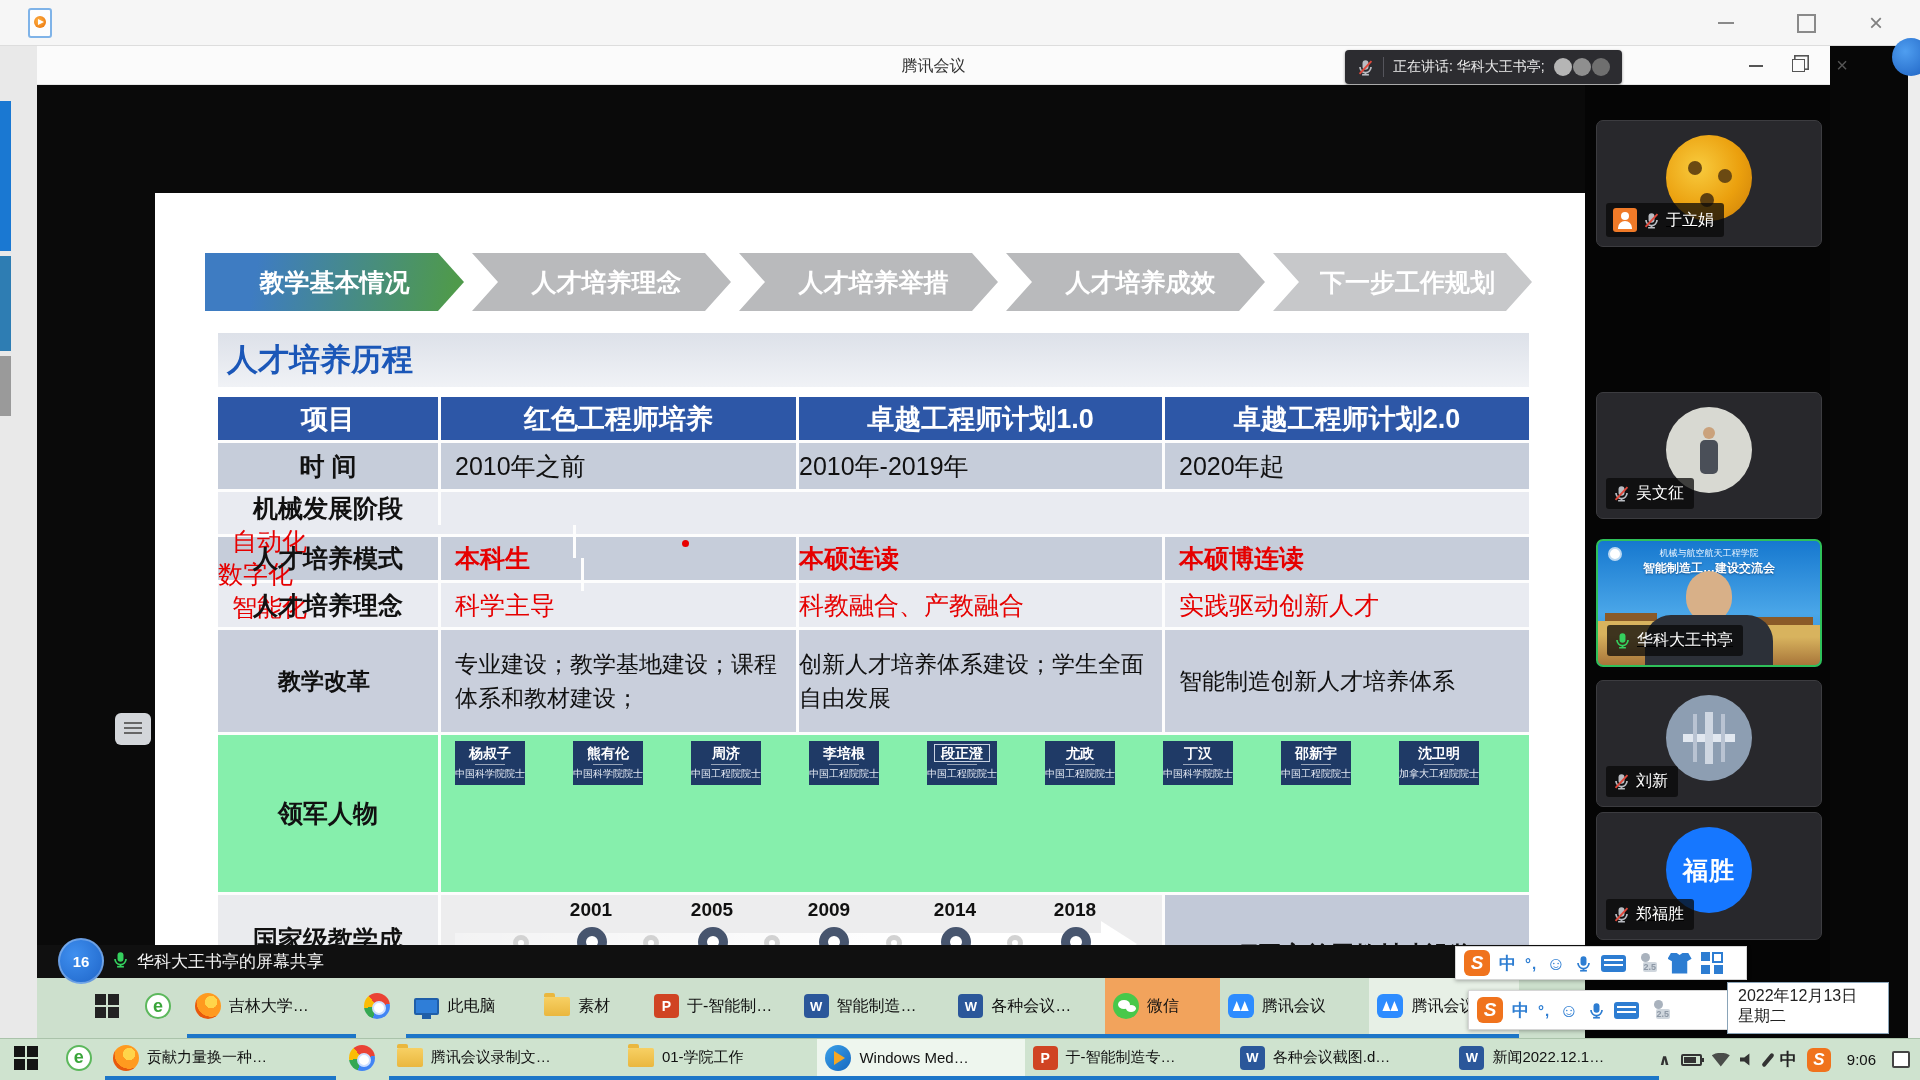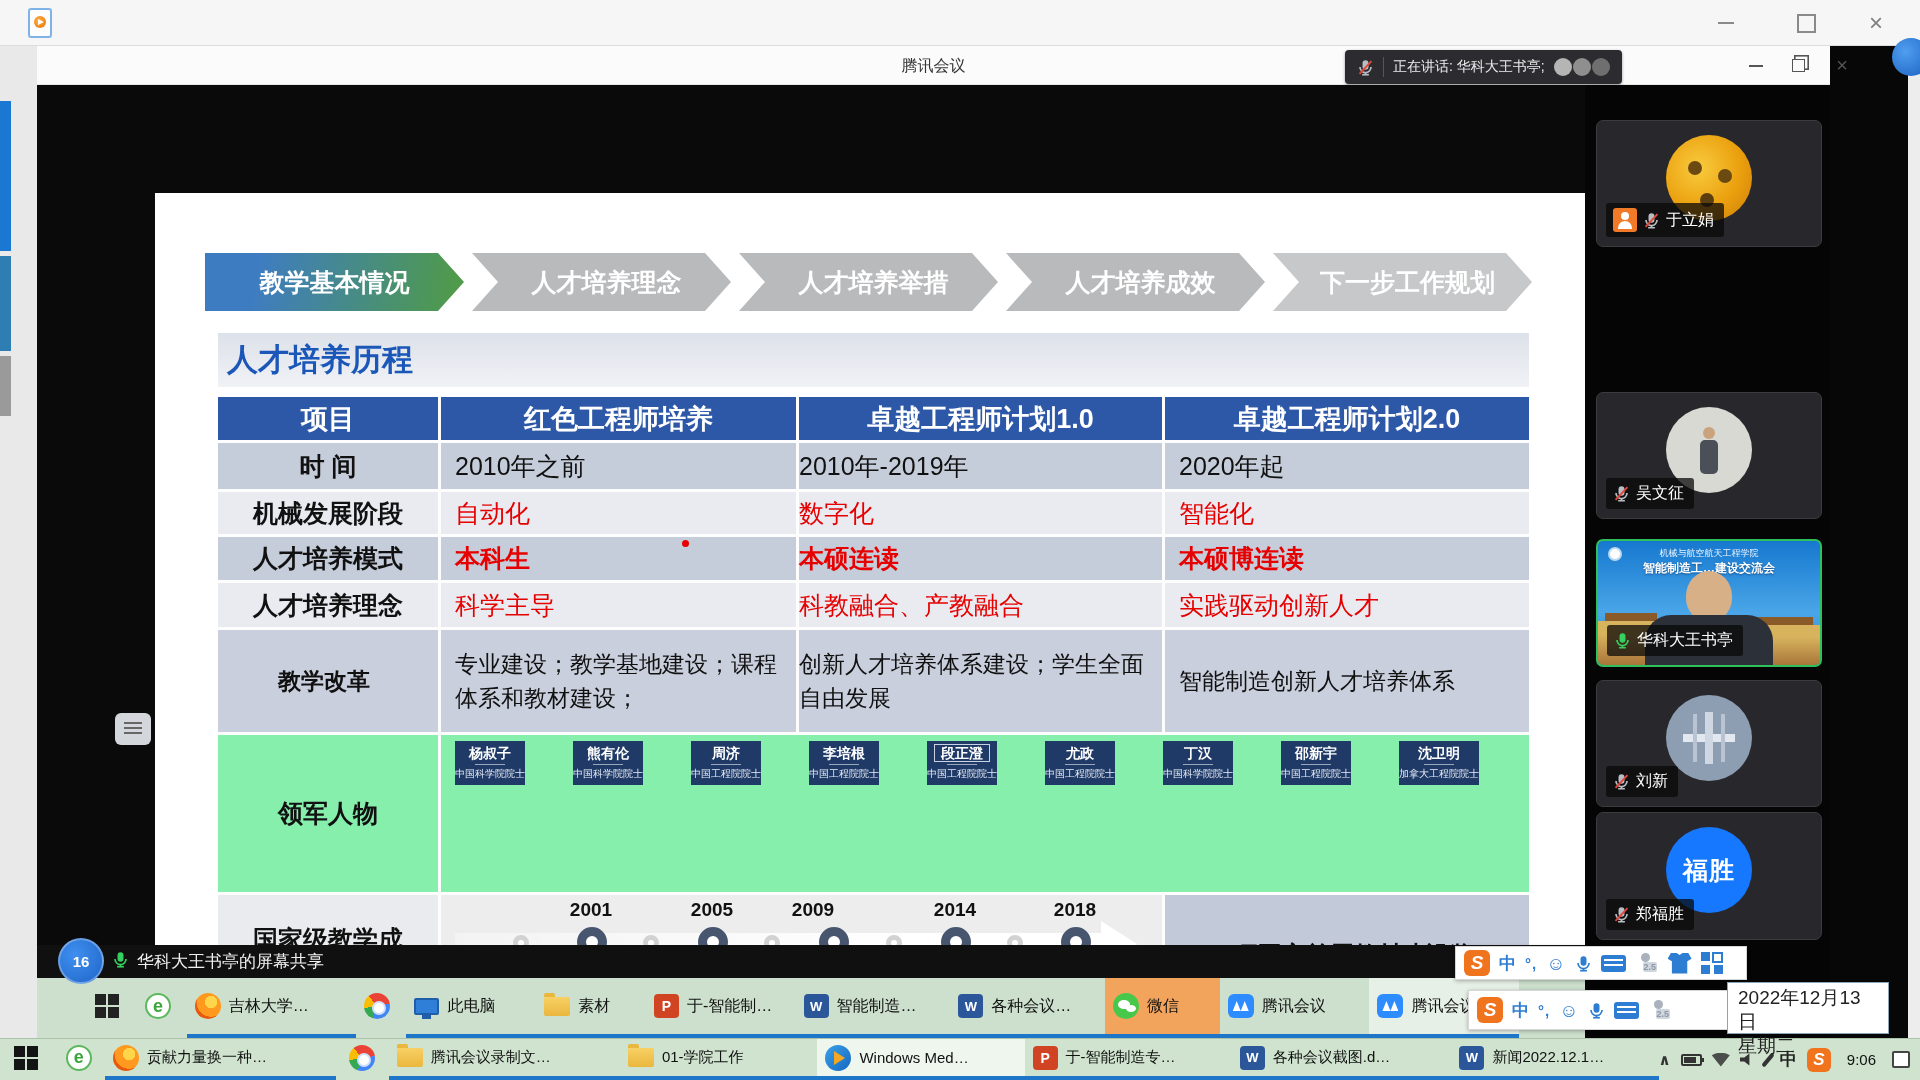--- a/index.html
+++ b/index.html
@@ -63,21 +63,21 @@
   .c1{width:358px;padding-left:14px;}
   .c2{width:366px;}
   .c3{width:364px;padding-left:14px;}
   .thead{background:#2d57a7;height:46px;}
   .thead .tcell{color:#fff;font-weight:bold;font-size:27px;justify-content:center;padding-left:0;}
   .row-dark{background:#c6cdda;}
   .row-light{background:#e9ebf1;}
   .fs25{font-size:25px;color:#111;}
   .red{color:#e60000;}
   .bold{font-weight:bold;}
-  .r1{height:49px;}.r2{height:45px;}.r3{height:46px;}.r4{height:47px;}
+  .r1{height:49px;}.r2{height:45px;flex-direction:column;}.r3{height:46px;}.r4{height:47px;}
   .r5{height:105px;background:#c9cfdc;}
   .r5 .tcell{font-size:23px;line-height:1.5;color:#111;align-items:center;padding-right:8px;}
   .r6{height:160px;background:#86efac;}
   .r7{height:120px;border-bottom:none;}
   .r7 .lab{background:#eaebee;}
   .r7 .tl-cell{width:724px;background:#ededee;position:relative;border-right:3px solid #fdfdfd;}
   .r7 .note-cell{width:364px;background:#c2c9d8;display:flex;align-items:center;justify-content:center;font-size:24px;font-weight:bold;color:#111;padding:0 26px;text-align:center;}
   .lab2{flex-direction:column;justify-content:center;line-height:1.25;}
 
   
@@ -120,21 +120,21 @@
   .av-sunflower{background:radial-gradient(circle at 38% 38%,#f8cb3e,#eba00e 55%,#c97c09);}
   .av-sunflower::before{content:"";position:absolute;left:22px;top:26px;width:14px;height:14px;border-radius:50%;background:#6b4a12;box-shadow:30px 8px 0 #6b4a12,12px 32px 0 #5c3f10;}
   .av-portrait{background:radial-gradient(circle at 50% 40%,#e7c39a 0 28%,#c89a6a 29% 52%,#3c3a40 53%);}
   .av-standing{background:#d8d9d2;}
   .av-standing::before{content:"";position:absolute;left:50%;top:20px;transform:translateX(-50%);width:12px;height:12px;border-radius:50%;background:#caa27c;}
   .av-standing::after{content:"";position:absolute;left:50%;top:33px;transform:translateX(-50%);width:18px;height:34px;border-radius:5px;background:#4a4f58;}
   .av-station{background:#8d9eb2;}
   .av-station::before{content:"";position:absolute;left:17px;top:39px;width:52px;height:8px;background:#e2e8f0;}
   .av-station::after{content:"";position:absolute;left:39px;top:17px;width:8px;height:52px;background:#cfd7e2;box-shadow:-14px 0 0 -2px #b9c3d2,14px 0 0 -2px #b9c3d2;}
   .av-initials{background:#1677ff;display:flex;align-items:center;justify-content:center;color:#fff;font-size:25px;font-weight:bold;letter-spacing:1px;}
-  .nameplate{position:absolute;left:9px;bottom:9px;display:flex;align-items:center;gap:6px;background:rgba(8,8,8,.74);border-radius:3px;padding:5px 10px 5px 7px;z-index:2;}
+  .nameplate{position:absolute;left:9px;bottom:9px;display:flex;align-items:center;gap:6px;background:rgba(8,8,8,.74);border-radius:3px;padding:5px 10px 5px 7px;z-index:2;text-decoration:underline;}
   .pname{font-size:16px;color:#fff;white-space:nowrap;}
   .host-badge{width:24px;height:24px;border-radius:3px;background:#f07a28;position:relative;}
   .host-badge::before{content:"";position:absolute;left:8px;top:4px;width:8px;height:8px;border-radius:50%;background:#fff;}
   .host-badge::after{content:"";position:absolute;left:5px;top:13px;width:14px;height:8px;border-radius:7px 7px 0 0;background:#fff;}
   .mic{width:17px;height:17px;color:#b9bcc2;flex:none;}
   .mic.active{color:#35d05e;}
   .cam-caption{position:absolute;left:0;top:6px;width:100%;text-align:center;z-index:1;}
   .cap1{font-size:9px;color:#eaf4ff;}
   .cap2{font-size:12px;font-weight:bold;color:#fff;text-shadow:0 1px 2px rgba(0,40,90,.6);}
   .cam-logo{position:absolute;left:10px;top:6px;width:14px;height:14px;border-radius:50%;background:#fff;border:2px solid #bcd9f2;z-index:1;}
@@ -204,21 +204,21 @@
   .ic-wifi{width:18px;height:14px;background:#333;clip-path:polygon(50% 100%,0 20%,20% 8%,50% 0,80% 8%,100% 20%);opacity:.85;}
   .ic-vol{width:16px;height:14px;background:#333;clip-path:polygon(0 35%,28% 35%,60% 8%,60% 92%,28% 65%,0 65%);}
   .ic-pen{width:4px;height:16px;background:#333;border-radius:2px;transform:rotate(40deg);}
   .ic-flag{width:18px;height:17px;border:2px solid #444;border-radius:2px;background:#fff;}
 
   
   .sogou-bar{position:absolute;height:34px;background:#fff;border:1px solid #d6d6d6;box-shadow:0 1px 4px rgba(0,0,0,.3);display:flex;align-items:center;gap:9px;padding:0 8px;z-index:6;}
   .sogou-1{left:1455px;top:946px;width:292px;}
   .sogou-2{left:1468px;top:990px;width:292px;height:40px;z-index:5;}
   .date-tip{position:absolute;left:1727px;top:982px;width:162px;height:52px;background:#fff;border:1px solid #8aa4b8;padding:3px 10px;z-index:7;}
-  .date-tip div{font-size:19px;color:#222;line-height:1.25;}
+  .date-tip div{font-size:16px;color:#222;line-height:1.25;}
 </style>
 </head>
 <body>
 
 <svg width="0" height="0" style="position:absolute">
   <defs>
     <g id="mic-g">
       <rect x="6.5" y="1.5" width="7" height="11" rx="3.5" fill="currentColor"></rect>
       <path d="M3.5 9.5a6.5 6.5 0 0 0 13 0" fill="none" stroke="currentColor" stroke-width="2"></path>
       <line x1="10" y1="16" x2="10" y2="18.5" stroke="currentColor" stroke-width="2"></line>
@@ -372,21 +372,21 @@
             <div class="sm-donut" style="left:566px"></div>
 
             <div class="donut" style="left:136px"></div>
             <div class="donut" style="left:257px"></div>
             <div class="donut" style="left:378px"></div>
             <div class="donut" style="left:500px"></div>
             <div class="donut" style="left:620px"></div>
 
             <div class="ms-year" style="left:100px">2001</div>
             <div class="ms-year" style="left:221px">2005</div>
-            <div class="ms-year" style="left:322px">2009</div>
+            <div class="ms-year" style="left:338px">2009</div>
             <div class="ms-year" style="left:464px">2014</div>
             <div class="ms-year" style="left:584px">2018</div>
 
             <div class="dash" style="left:149px;top:64px"></div>
             <div class="dash" style="left:270px;top:64px"></div>
             <div class="dash" style="left:391px;top:64px"></div>
             <div class="dash" style="left:513px;top:64px"></div>
             <div class="dash" style="left:633px;top:64px"></div>
 
             <div class="ms-text" style="left:70px">

